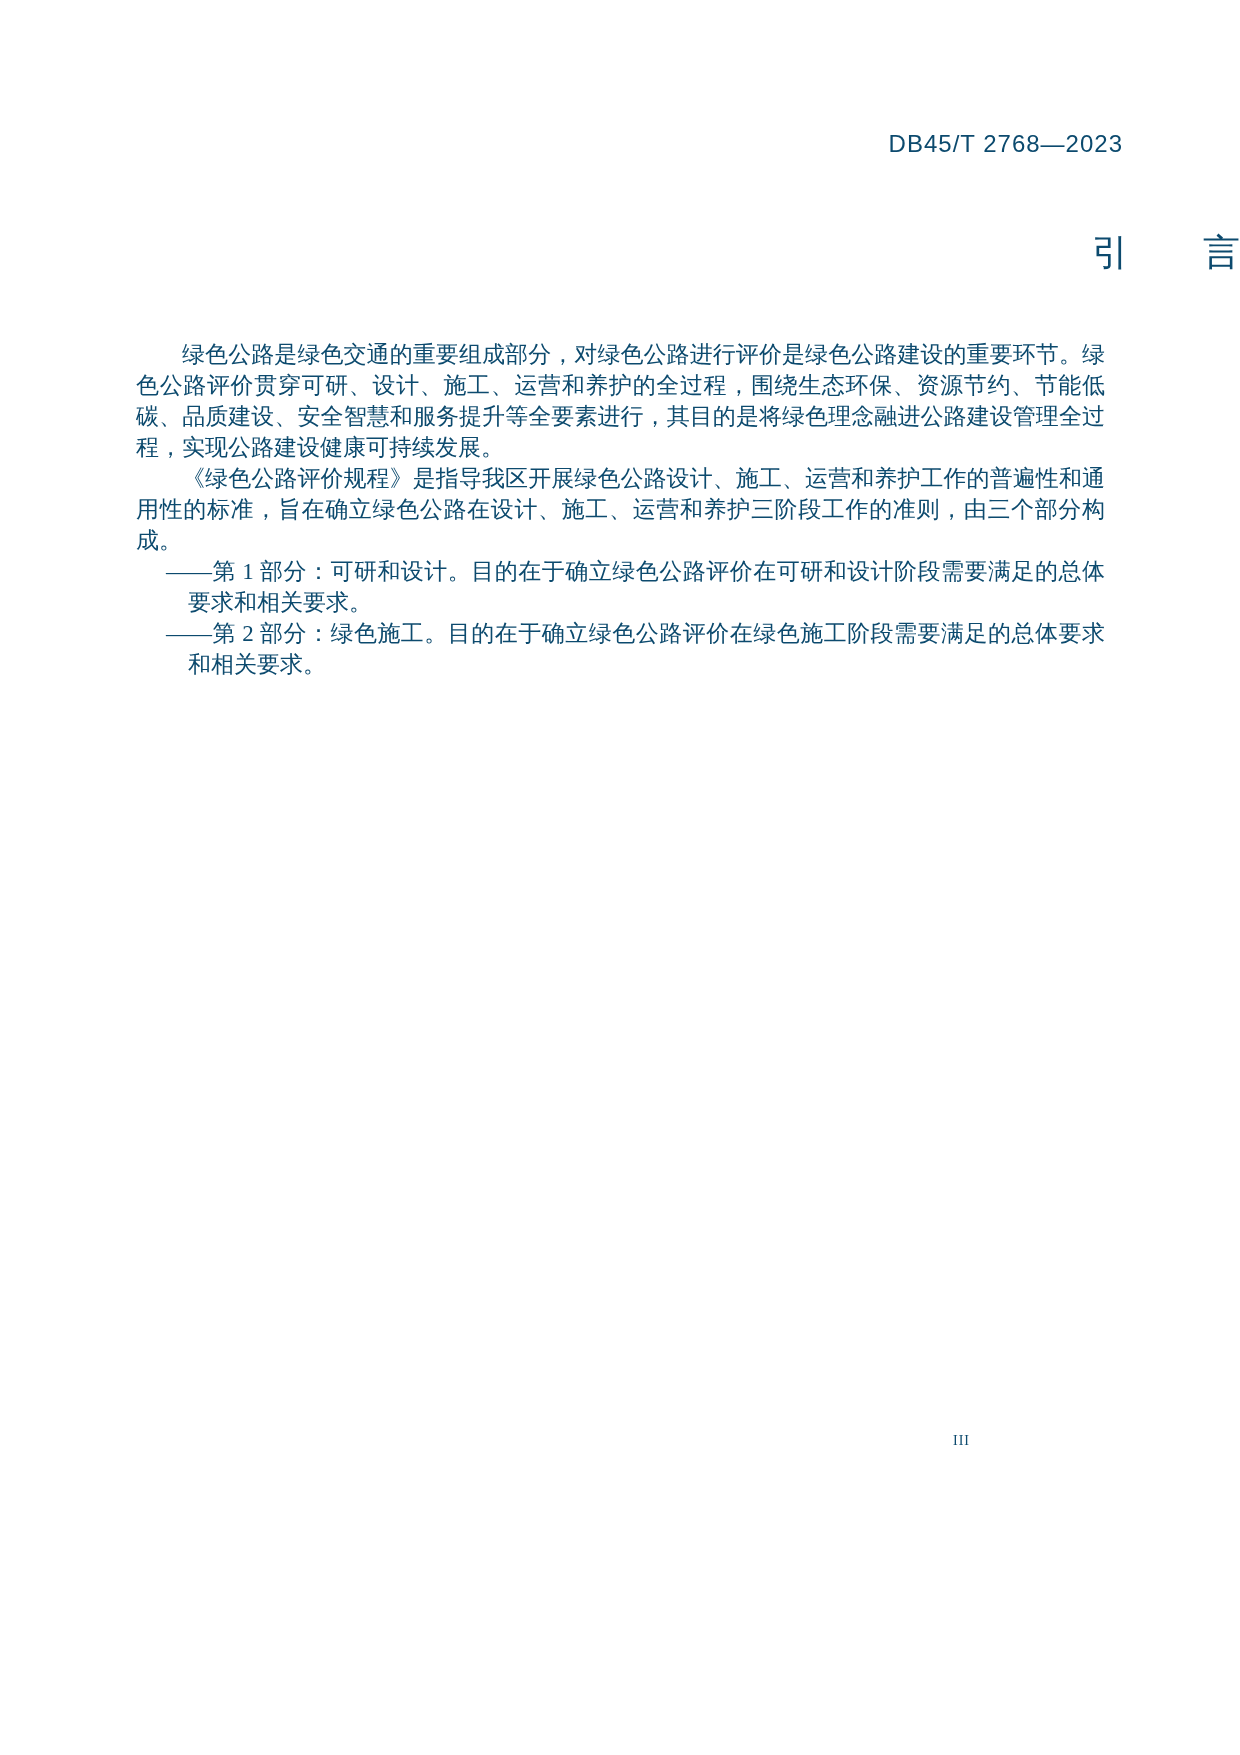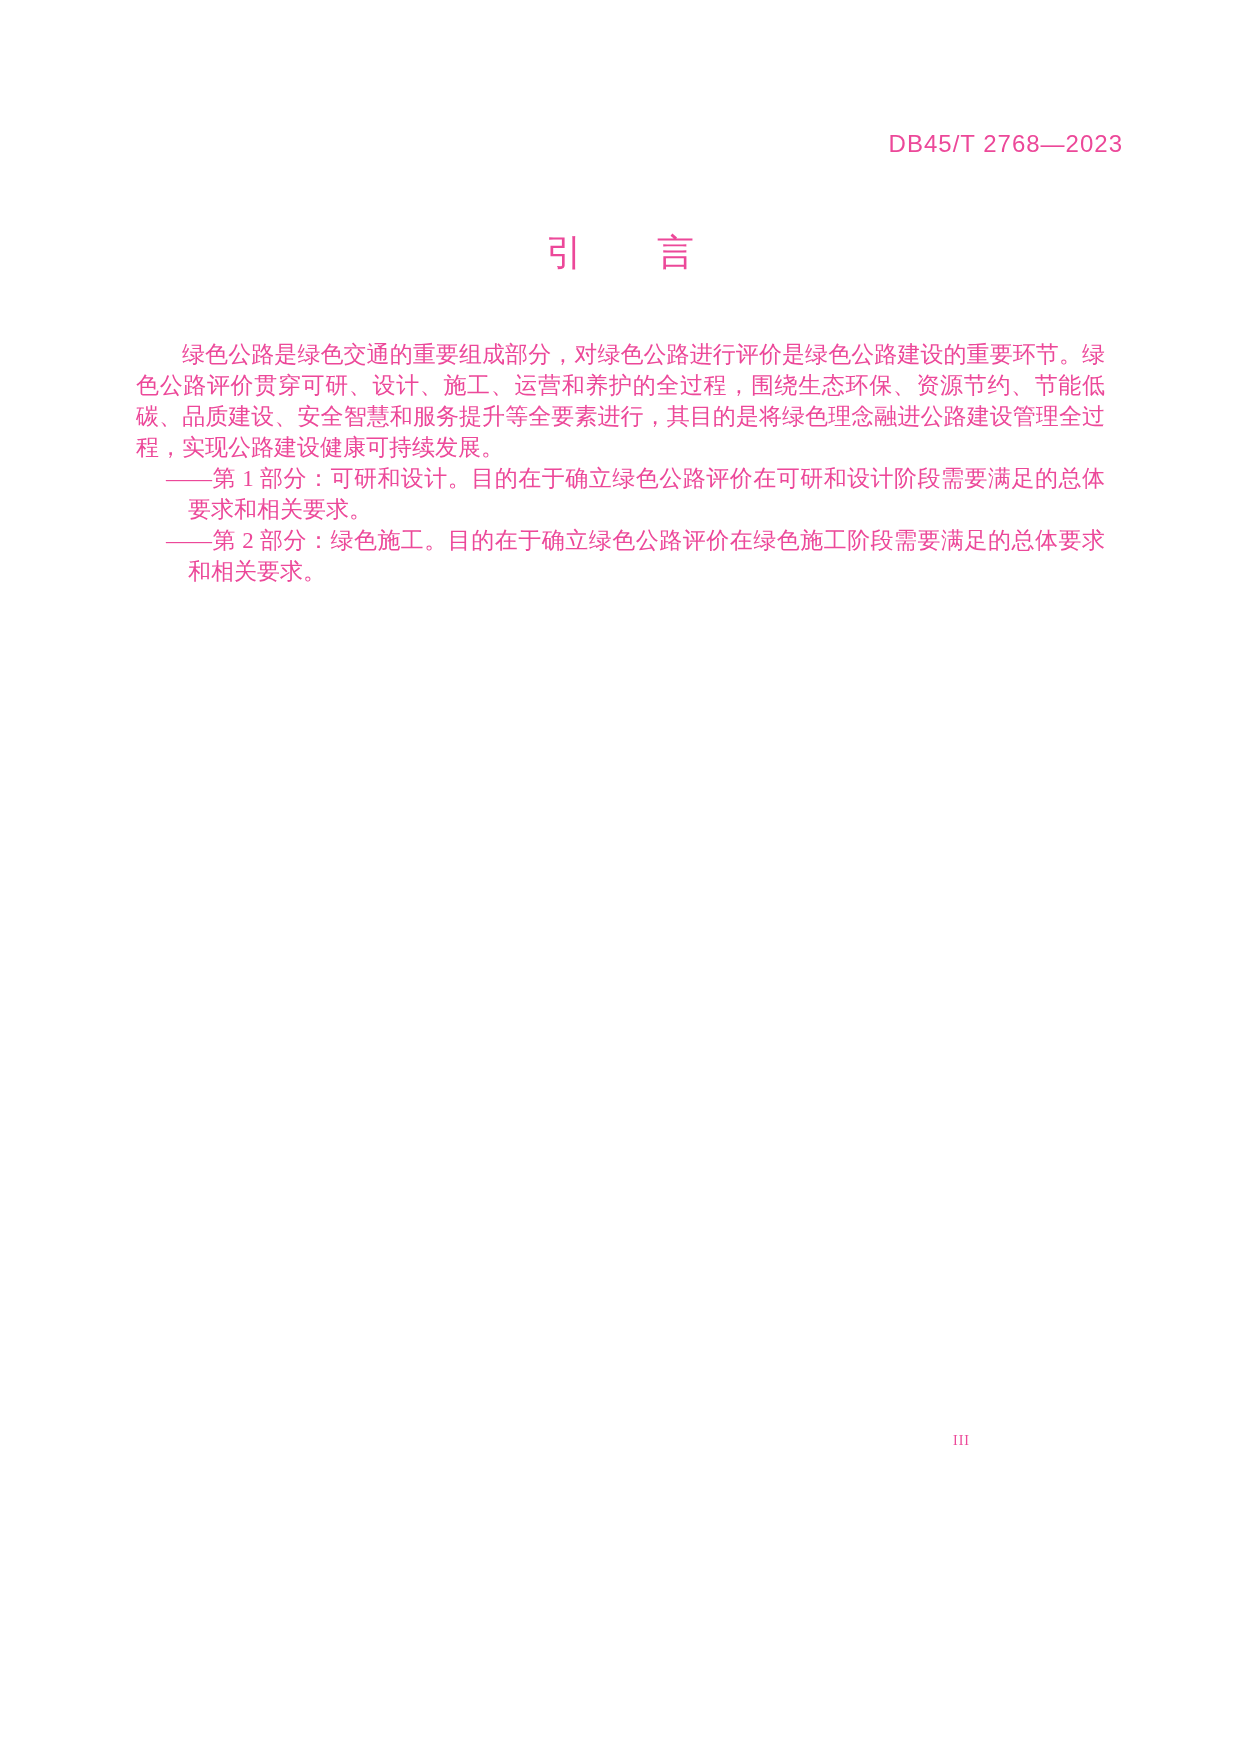--- a/index.html
+++ b/index.html
@@ -5,40 +5,40 @@
   html, body {
     margin: 0;
     padding: 0;
     background: #ffffff;
   }
   .page {
     position: relative;
     width: 1240px;
     height: 1755px;
     background: #ffffff;
-    color: #ec4899;
+    color: #0c4a6e;
     overflow: hidden;
     font-family: "Liberation Serif", "DejaVu Serif", serif;
   }
   .doc-code {
     position: absolute;
     top: 130px;
     right: 117px;
     font-family: "Liberation Sans", "DejaVu Sans", sans-serif;
     font-size: 24px;
     font-weight: 500;
     letter-spacing: 1px;
     white-space: nowrap;
   }
   .doc-title {
     position: absolute;
     top: 228px;
     left: 0;
     width: 100%;
-    text-align: center;
+    text-align: right;
     font-family: Liberation Serif, serif;
     font-size: 37px;
     font-weight: 500;
     white-space: pre;
   }
   .content {
     position: absolute;
     left: 136px;
     top: 339px;
     width: 969px;
@@ -67,19 +67,20 @@
 <body>
 
 <div class="page">
 
   <div class="doc-code">DB45/T 2768—2023</div>
 
   <div class="doc-title">引　　言</div>
 
   <div class="content">
     <p class="para">绿色公路是绿色交通的重要组成部分，对绿色公路进行评价是绿色公路建设的重要环节。绿色公路评价贯穿可研、设计、施工、运营和养护的全过程，围绕生态环保、资源节约、节能低碳、品质建设、安全智慧和服务提升等全要素进行，其目的是将绿色理念融进公路建设管理全过程，实现公路建设健康可持续发展。</p>
+    <p class="para">《绿色公路评价规程》是指导我区开展绿色公路设计、施工、运营和养护工作的普遍性和通用性的标准，旨在确立绿色公路在设计、施工、运营和养护三阶段工作的准则，由三个部分构成。</p>
     <p class="dash-item">——第 1 部分：可研和设计。目的在于确立绿色公路评价在可研和设计阶段需要满足的总体要求和相关要求。</p>
     <p class="dash-item">——第 2 部分：绿色施工。目的在于确立绿色公路评价在绿色施工阶段需要满足的总体要求和相关要求。</p>
   </div>
 
   <div class="page-number">III</div>
 
 </div>
 
 </body></html>

